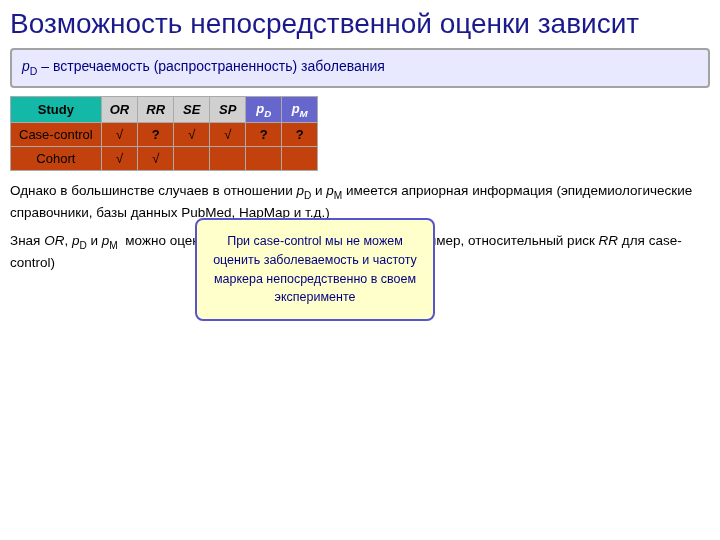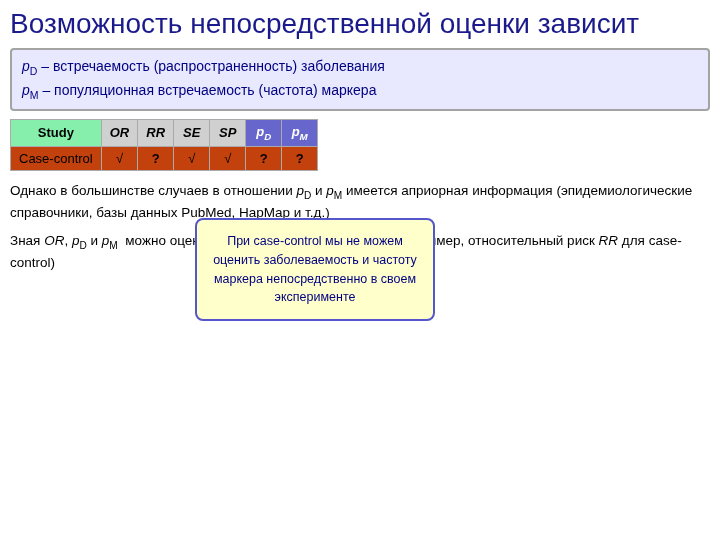--- a/index.html
+++ b/index.html
@@ -52,21 +52,21 @@
     }
 
     table th, table td {
       border: 1px solid #aaa;
       padding: 4px 8px;
       text-align: center;
       min-width: 36px;
     }
 
     table th {
-      background: #86efac;
+      background: #14b8a6;
       font-style: normal;
     }
 
     table th.italic {
       font-style: italic;
       background: #d0d0d0;
     }
 
     table th.highlight {
       background: #6666cc;
@@ -123,23 +123,20 @@
 <body>
 
 <div class="page-title">
   Возможность непосредственной оценки зависит
 </div>
 
 <div class="info-box">
   <div>
     <i>p</i><sub>D</sub> – встречаемость (распространенность) заболевания
   </div>
-  <div>
-    <i>p</i><sub>M</sub> – популяционная встречаемость (частота) маркера
-  </div>
 </div>
 
 <div class="main-content">
   <div class="table-container">
     <table>
       <thead>
         <tr>
           <th>Study</th>
           <th class="italic">OR</th>
           <th class="italic">RR</th>
@@ -152,20 +149,29 @@
       <tbody>
         <tr>
           <td>Case-control</td>
           <td>√</td>
           <td class="bold">?</td>
           <td>√</td>
           <td>√</td>
           <td class="bold">?</td>
           <td class="bold">?</td>
         </tr>
+        <tr>
+          <td>Cohort</td>
+          <td>√</td>
+          <td>√</td>
+          <td></td>
+          <td></td>
+          <td></td>
+          <td></td>
+        </tr>
       </tbody>
     </table>
   </div>
 </div>
 
 <div class="tooltip-box">
   При case-control мы не можем оценить заболеваемость и частоту маркера непосредственно в своем эксперименте
 </div>
 
 <div class="bottom-text">

